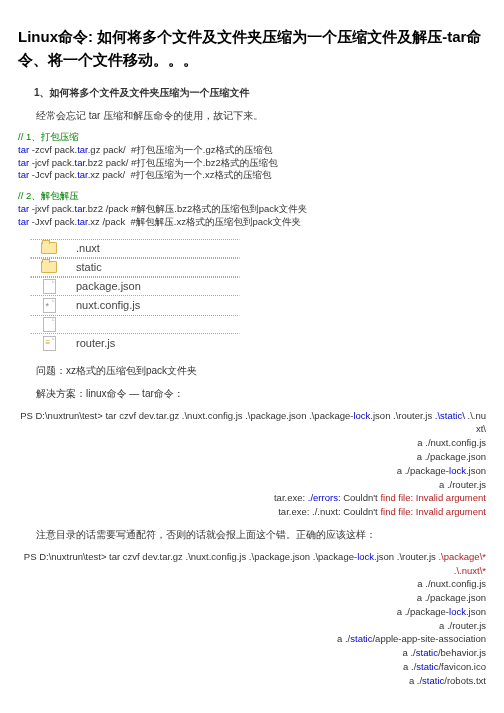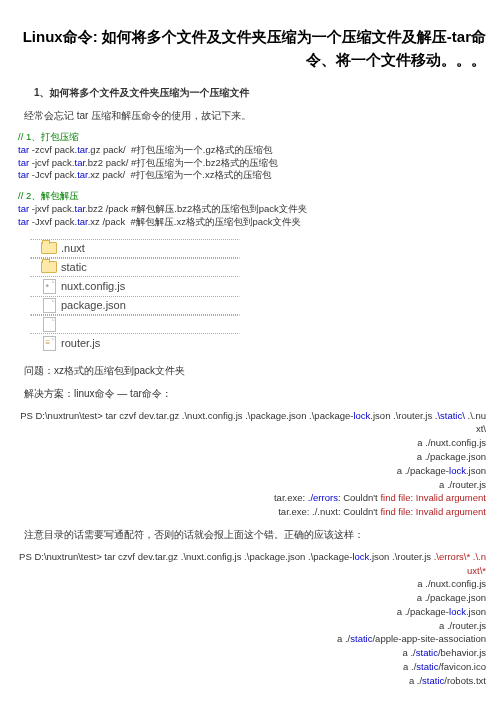--- a/index.html
+++ b/index.html
@@ -8,50 +8,51 @@
     margin: 0;
     padding: 18px;
     width: 504px;
     box-sizing: border-box;
     color: #333;
     line-height: 1.5;
   }
   h1 {
     font-size: 15px;
     font-weight: bold;
-    text-align: right;
+    text-align: left;
     margin: 8px 0 14px;
     color: #000;
   }
   h2 {
     font-size: 10px;
     font-weight: bold;
     margin: 10px 16px 8px;
     color: #333;
   }
   .indent {
-    margin-left: 6px;
+    margin-left: 18px;
   }
   .green { color: #008000; }
   .blue { color: #0000cd; }
   .red { color: #b22222; }
   .cmd-line { white-space: pre; font-size: 9.5px; line-height: 1.35; }
   .file-tree {
     padding-left: 6px;
     margin: 10px 0 10px 6px;
     display: inline-block;
     width: 210px;
   }
   .tree-row {
     display: flex;
     align-items: center;
     height: 17px;
     font-size: 11px;
     color: #444;
     border: 1px solid transparent;
+    gap: 15px;
   }
   .tree-row.dotted { border-top: 1px dotted #aaa; border-bottom: 1px dotted #aaa; }
   .tree-indent-0 { padding-left: 10px; }
   .tree-indent-1 { padding-left: 10px; }
   .tree-icon {
     width: 16px; height: 13px; margin-right: 4px;
     display: inline-flex; align-items: center; justify-content: center;
   }
   .folder { background:#ffe9a8; border:1px solid #d8b24a; border-radius:1px; width:14px; height:10px; position:relative;}
   .folder:before { content:""; position:absolute; top:-3px; left:0; width:6px; height:3px; background:#ffe9a8; border:1px solid #d8b24a; border-bottom:none; border-radius:1px 1px 0 0;}
@@ -93,30 +94,30 @@
 <div class="file-tree" id="tree"><div class="tree-row tree-indent-0 dotted">
       <span class="tree-icon">
         <span class="folder"></span>
       </span>
       <span>.nuxt</span>
     </div><div class="tree-row tree-indent-0 dotted">
       <span class="tree-icon">
         <span class="folder"></span>
       </span>
       <span>static</span>
+    </div><div class="tree-row tree-indent-1 dotted">
+      <span class="tree-icon">
+        <span class="page "></span>
+      </span>
+      <span>package.json</span>
     </div><div class="tree-row tree-indent-1">
       <span class="tree-icon">
         <span class="page gear"></span>
       </span>
       <span>nuxt.config.js</span>
-    </div><div class="tree-row tree-indent-1 dotted">
-      <span class="tree-icon">
-        <span class="page "></span>
-      </span>
-      <span>package.json</span>
     </div><div class="tree-row tree-indent-1 dotted">
       <span class="tree-icon">
         <span class="page "></span>
       </span>
     </div><div class="tree-row tree-indent-1">
       <span class="tree-icon">
         <span class="page js"></span>
       </span>
       <span>router.js</span>
     </div></div>
@@ -134,21 +135,21 @@
     <div class="ps-line">a ./router.js</div>
     <div class="ps-line">tar.exe: <span class="blue">./errors</span>: Couldn't <span class="red">find file: Invalid argument</span></div>
     <div class="ps-line">tar.exe: ./.nuxt: Couldn't <span class="red">find file: Invalid argument</span></div>
   </div>
 
 <div class="section-gap"></div>
 <div class="indent">注意目录的话需要写通配符，否则的话就会报上面这个错。正确的应该这样：</div>
 <div class="section-gap"></div>
 
 <div id="ps2">
-    <div class="ps-line">PS D:\nuxtrun\test&gt; tar czvf dev.tar.gz .\nuxt.config.js .\package.json .\package-<span class="blue">lock</span>.json .\router.js <span class="red">.\errors\*</span> <span class="red">.\.nuxt\*</span></div>
+    <div class="ps-line">PS D:\nuxtrun\test&gt; tar czvf dev.tar.gz .\nuxt.config.js .\package.json .\package-<span class="blue">lock</span>.json .\router.js <span class="red">.\package\*</span> <span class="red">.\.nuxt\*</span></div>
     <div class="ps-line">a ./nuxt.config.js</div>
     <div class="ps-line">a ./package.json</div>
     <div class="ps-line">a ./package-<span class="blue">lock</span>.json</div>
     <div class="ps-line">a ./router.js</div>
     <div class="ps-line">a ./<span class="blue">static</span>/apple-app-site-association</div>
     <div class="ps-line">a ./<span class="blue">static</span>/behavior.js</div>
     <div class="ps-line">a ./<span class="blue">static</span>/favicon.ico</div>
     <div class="ps-line">a ./<span class="blue">static</span>/robots.txt</div>
   </div>
 

